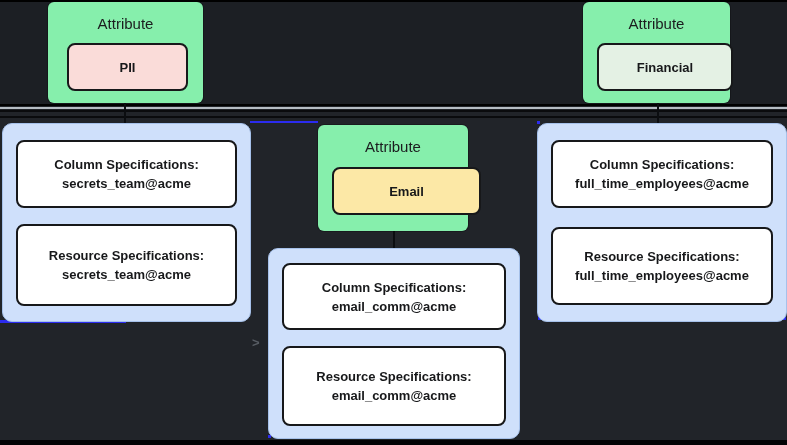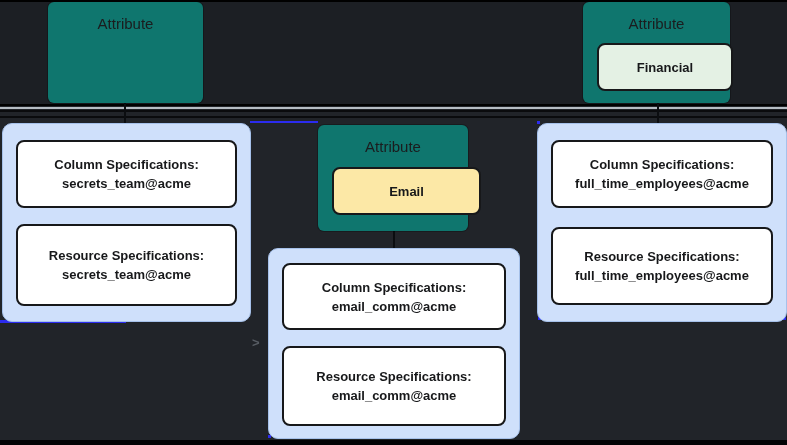--- a/index.html
+++ b/index.html
@@ -17,21 +17,21 @@
     background:#1c1f24;border-top:2px solid #000;border-bottom:2px solid #000;
     box-sizing:border-box;
   }
   .hline{position:absolute;left:0;width:787px;}
   .hline.gray{top:107px;height:2px;background:#b6bdc4;}
   .hline.blk1{top:110px;height:2px;background:#0a0b0d;}
   .hline.blk2{top:116px;height:2px;background:#0a0b0d;}
 
   
   .attr-card{
-    position:absolute;background:#0f766e;border-radius:6px;
+    position:absolute;background:#86efac;border-radius:6px;
     box-shadow:0 0 0 1px rgba(0,0,0,.25);
   }
   .card-pii{left:48px;top:2px;width:155px;height:101px;}
   .card-financial{left:583px;top:2px;width:147px;height:101px;}
   .card-email{left:318px;top:125px;width:150px;height:106px;}
   .attr-title{
     margin-top:13px;text-align:center;font-size:15px;color:#1b1c1e;
   }
   .attr-chip{
     position:absolute;height:48px;border:2px solid #17181a;border-radius:8px;
@@ -103,20 +103,21 @@
   <div class="blue-line blue-bottom-left"></div>
   <div class="blue-line blue-top-mid"></div>
   <div class="blue-dot dot1"></div>
   <div class="blue-dot dot2"></div>
   <div class="blue-dot dot3"></div>
   <div class="blue-dot dot4"></div>
   <div class="arrowhead">&gt;</div>
 
   <div class="attr-card card-pii">
     <div class="attr-title">Attribute</div>
+    <div class="attr-chip chip-pii">PII</div>
   </div>
 
   <div class="attr-card card-financial">
     <div class="attr-title">Attribute</div>
     <div class="attr-chip chip-financial">Financial</div>
   </div>
 
   <div class="attr-card card-email">
     <div class="attr-title">Attribute</div>
     <div class="attr-chip chip-email">Email</div>

